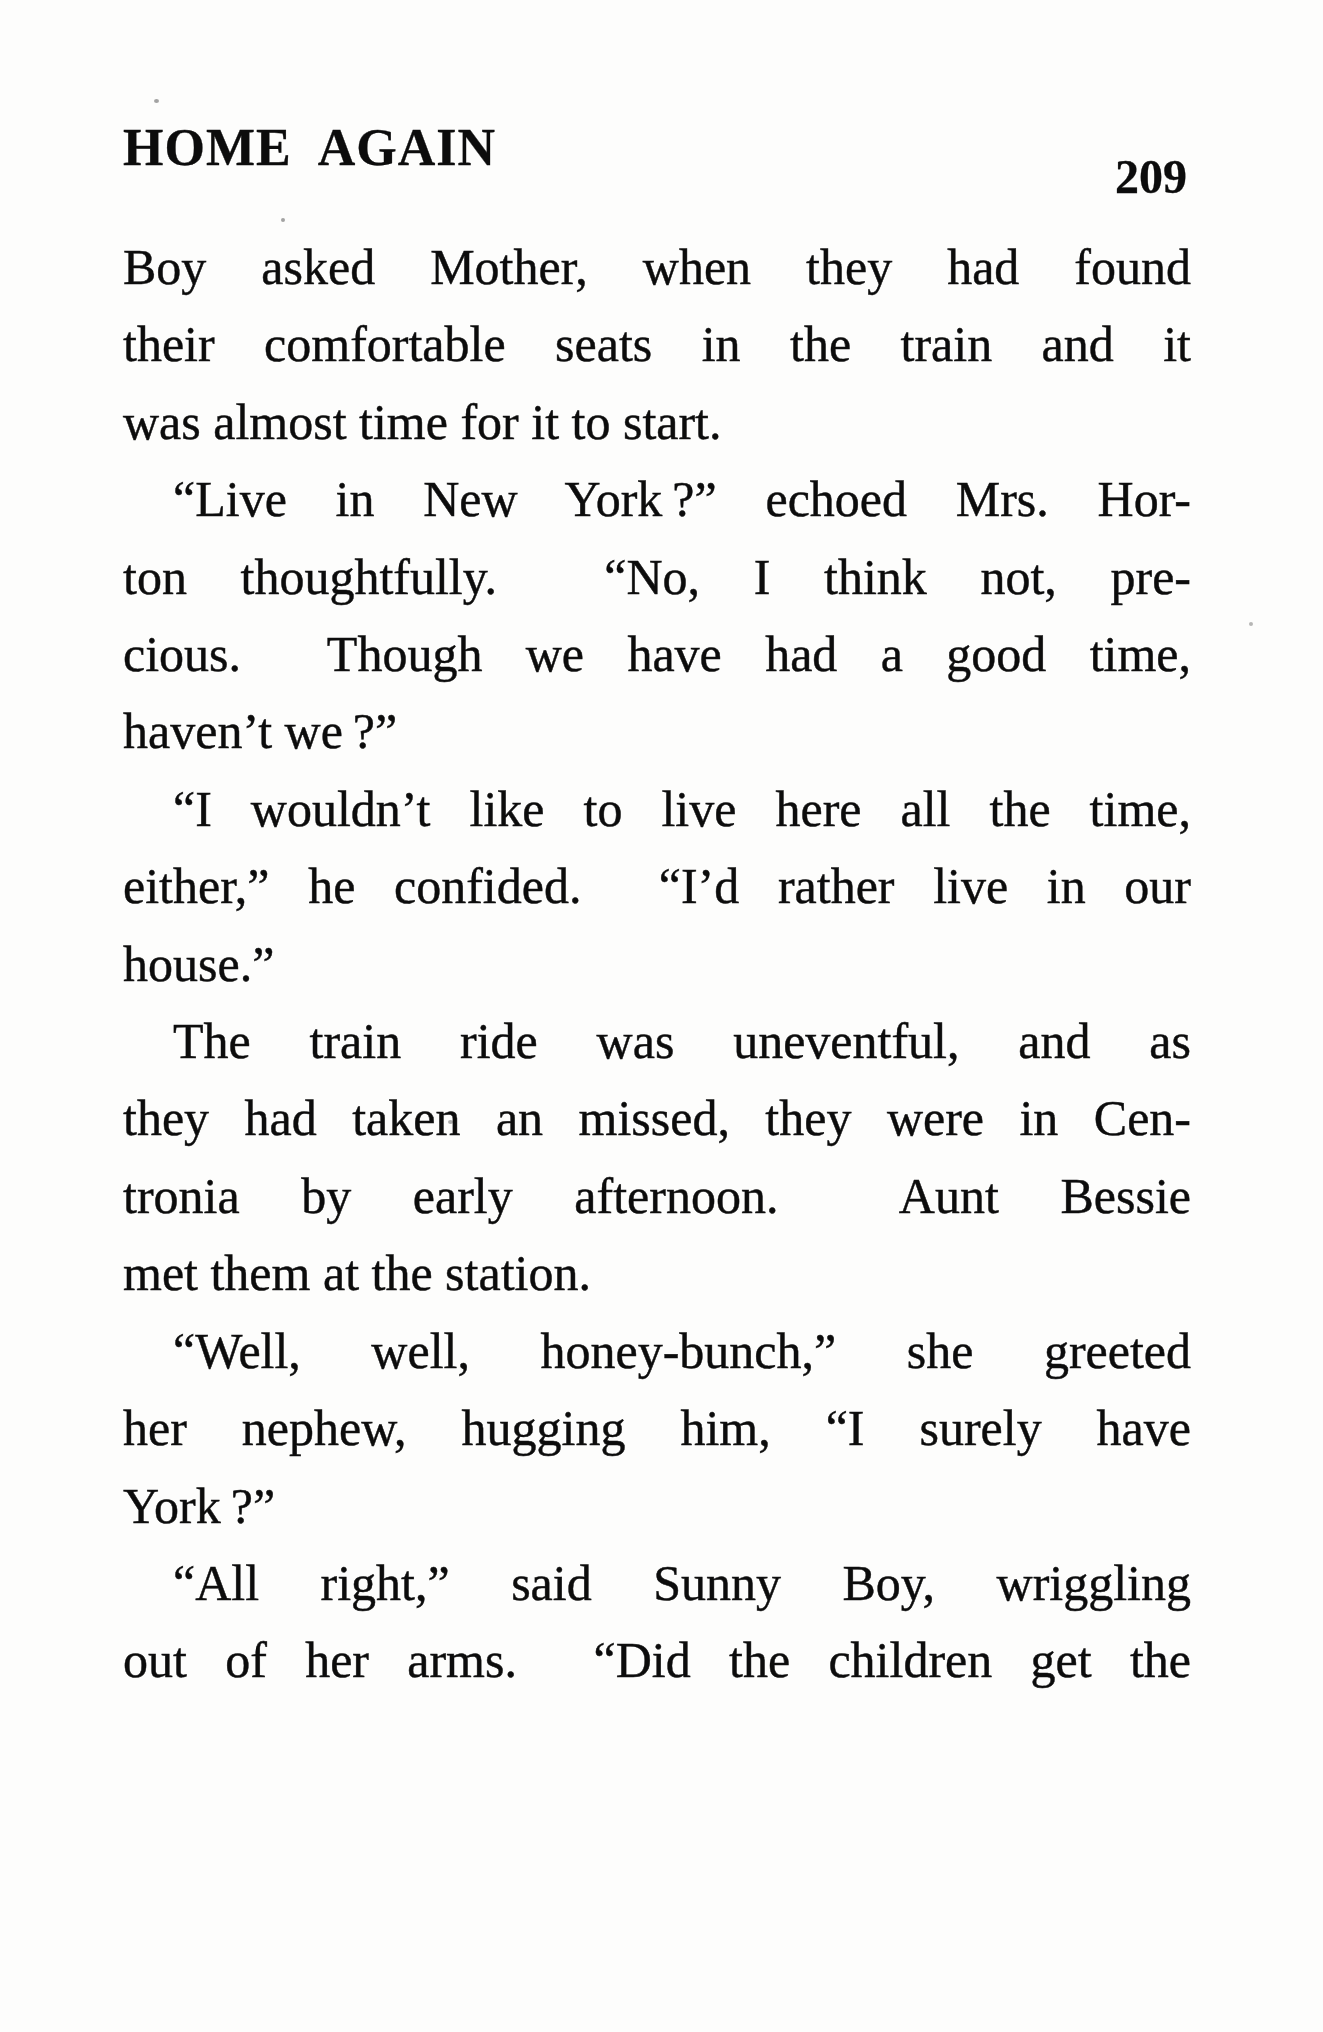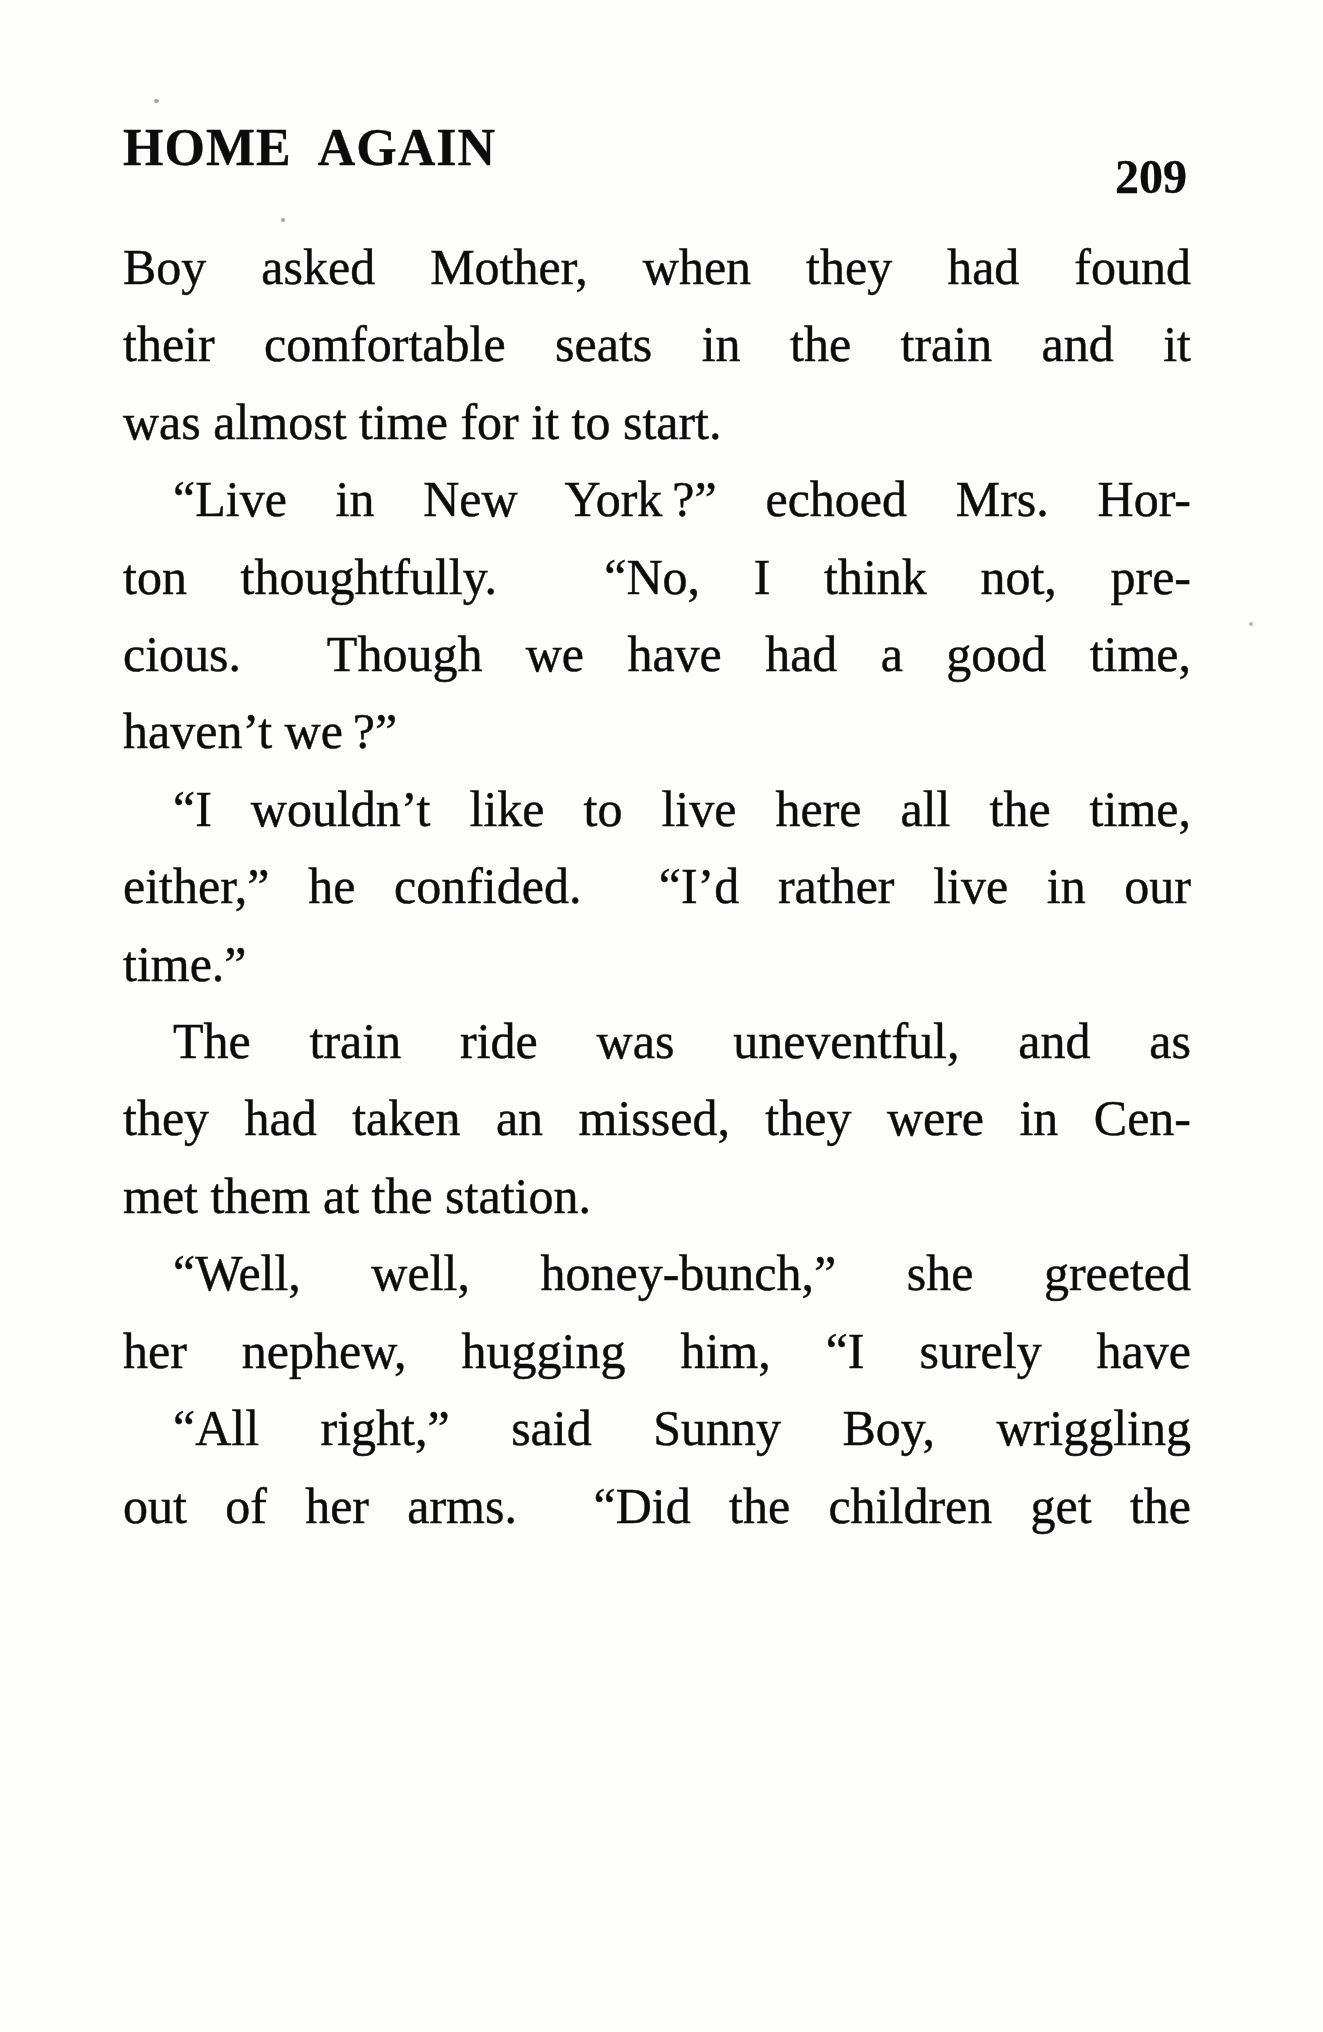--- a/index.html
+++ b/index.html
@@ -88,26 +88,28 @@
   <div id="page-body-text">
       <div class="line">Boy asked Mother, when they had found</div>
       <div class="line">their comfortable seats in the train and it</div>
       <div class="line last">was almost time for it to start.</div>
       <div class="line indent">“Live in New York ?” echoed Mrs. Hor-</div>
       <div class="line">ton thoughtfully.&nbsp; “No, I think not, pre-</div>
       <div class="line">cious.&nbsp; Though we have had a good time,</div>
       <div class="line last">haven’t we ?”</div>
       <div class="line indent">“I wouldn’t like to live here all the time,</div>
       <div class="line">either,” he confided.&nbsp; “I’d rather live in our</div>
-      <div class="line last">time.”</div>
+      <div class="line last">house.”</div>
       <div class="line indent">The train ride was uneventful, and as</div>
       <div class="line">they had taken an missed, they were in Cen-</div>
+      <div class="line">tronia by early afternoon.&nbsp; Aunt Bessie</div>
       <div class="line last">met them at the station.</div>
       <div class="line indent">“Well, well, honey-bunch,” she greeted</div>
       <div class="line">her nephew, hugging him, “I surely have</div>
+      <div class="line last">York ?”</div>
       <div class="line indent">“All right,” said Sunny Boy, wriggling</div>
       <div class="line">out of her arms.&nbsp; “Did the children get the</div>
     </div>
 
   <div class="speck" id="speck1"></div>
   <div class="speck" id="speck2"></div>
   <div class="speck" id="speck3"></div>
   <div class="speck" id="speck4"></div>
 </div>
 

